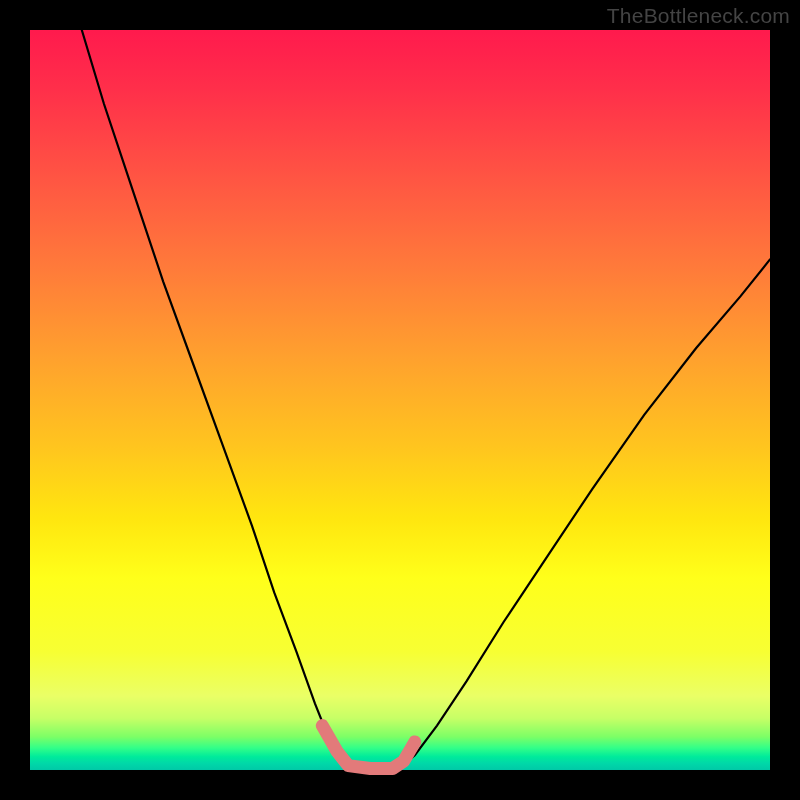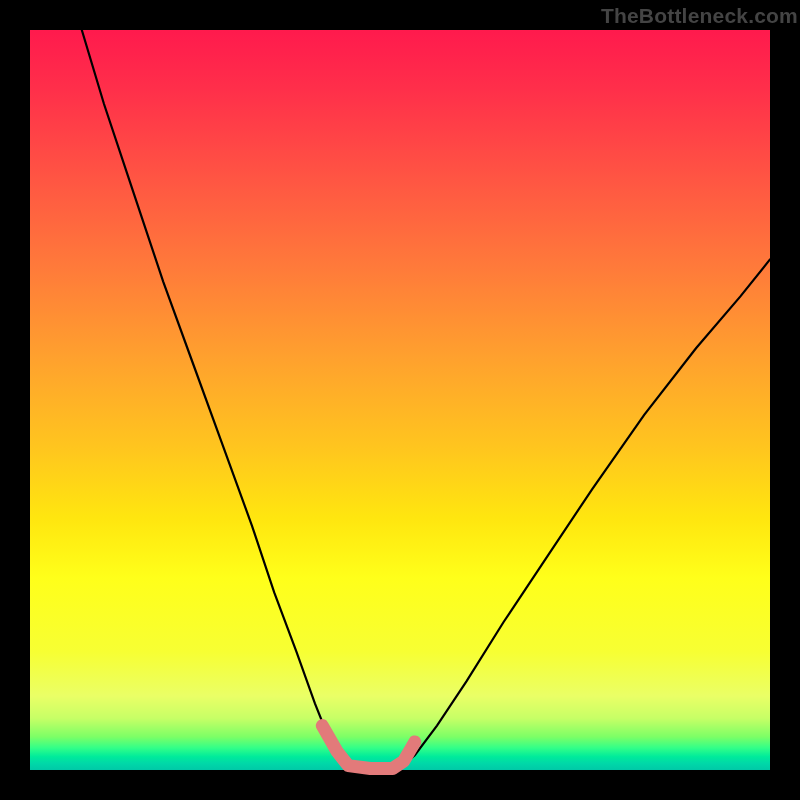--- a/index.html
+++ b/index.html
@@ -42,24 +42,24 @@
       #7dff66 95.5%,
       #33ff88 97%,
       #00eb9b 98.2%,
       #00d8a8 99.1%,
       #00c9a7 100%
     );
   }
   .watermark {
     position: absolute;
     top: 4px;
-    right: 2px;
+    right: 10px;
     color: #444;
     font-size: 21px;
-    font-weight: 700;
+    font-weight: 400;
     letter-spacing: 0.2px;
     user-select: none;
   }
   svg.curves {
     position: absolute;
     top: 0;
     left: 0;
     width: 740px;
     height: 740px;
     overflow: visible;

